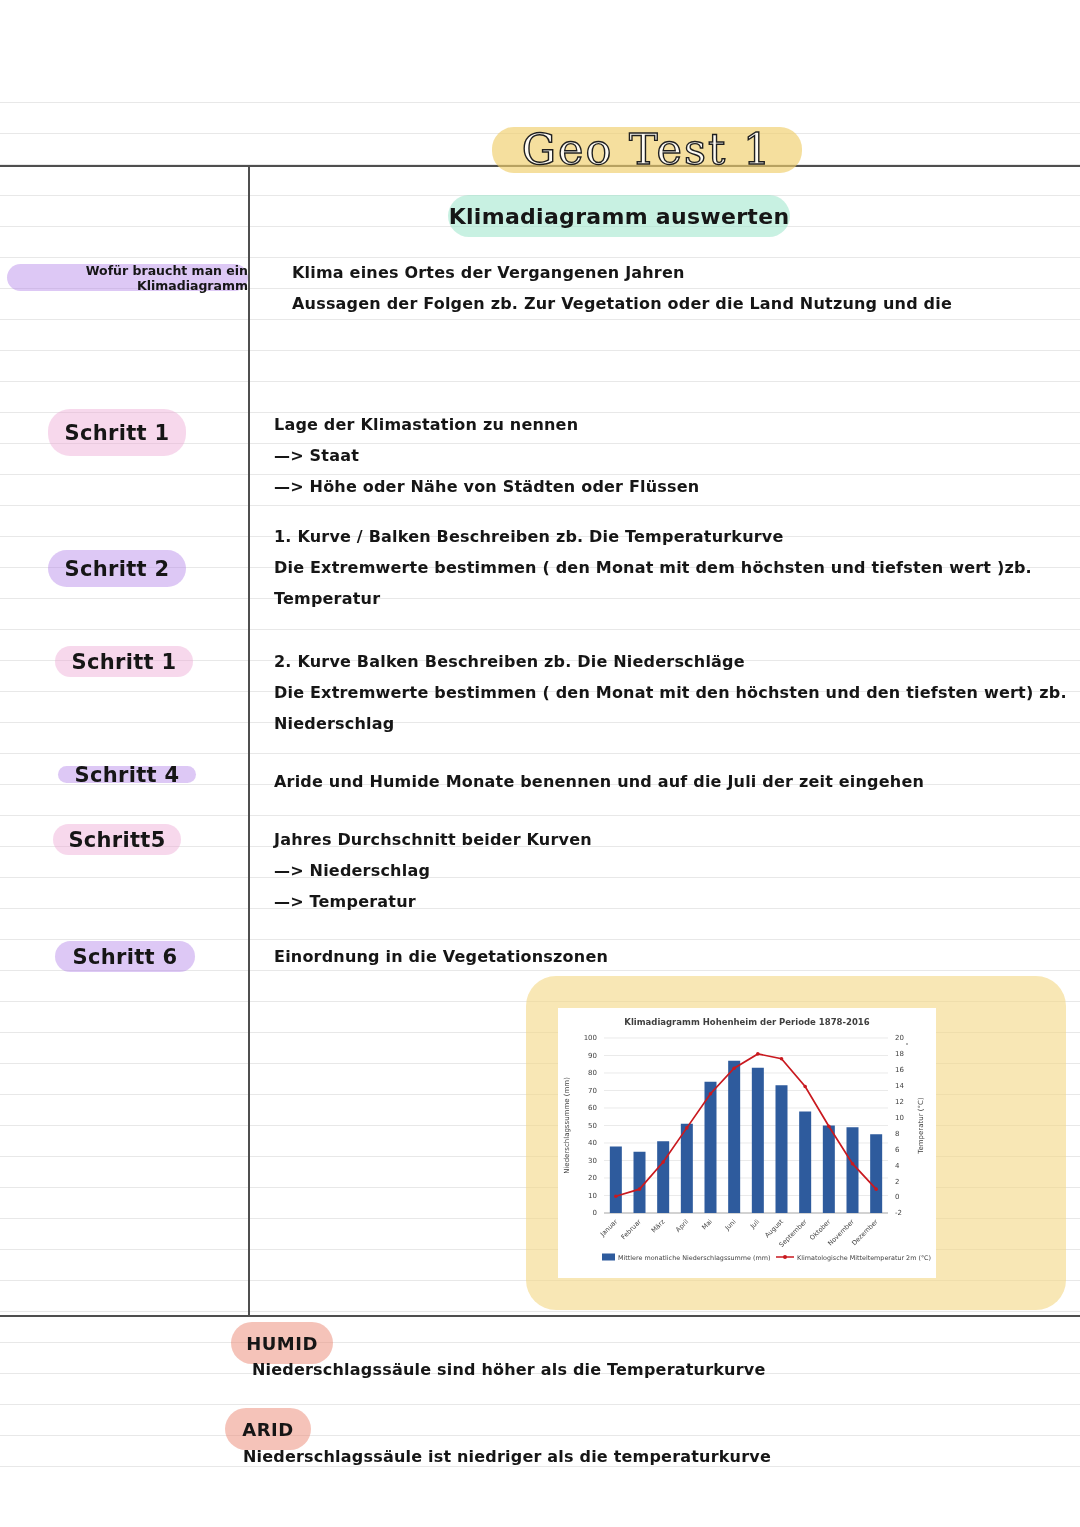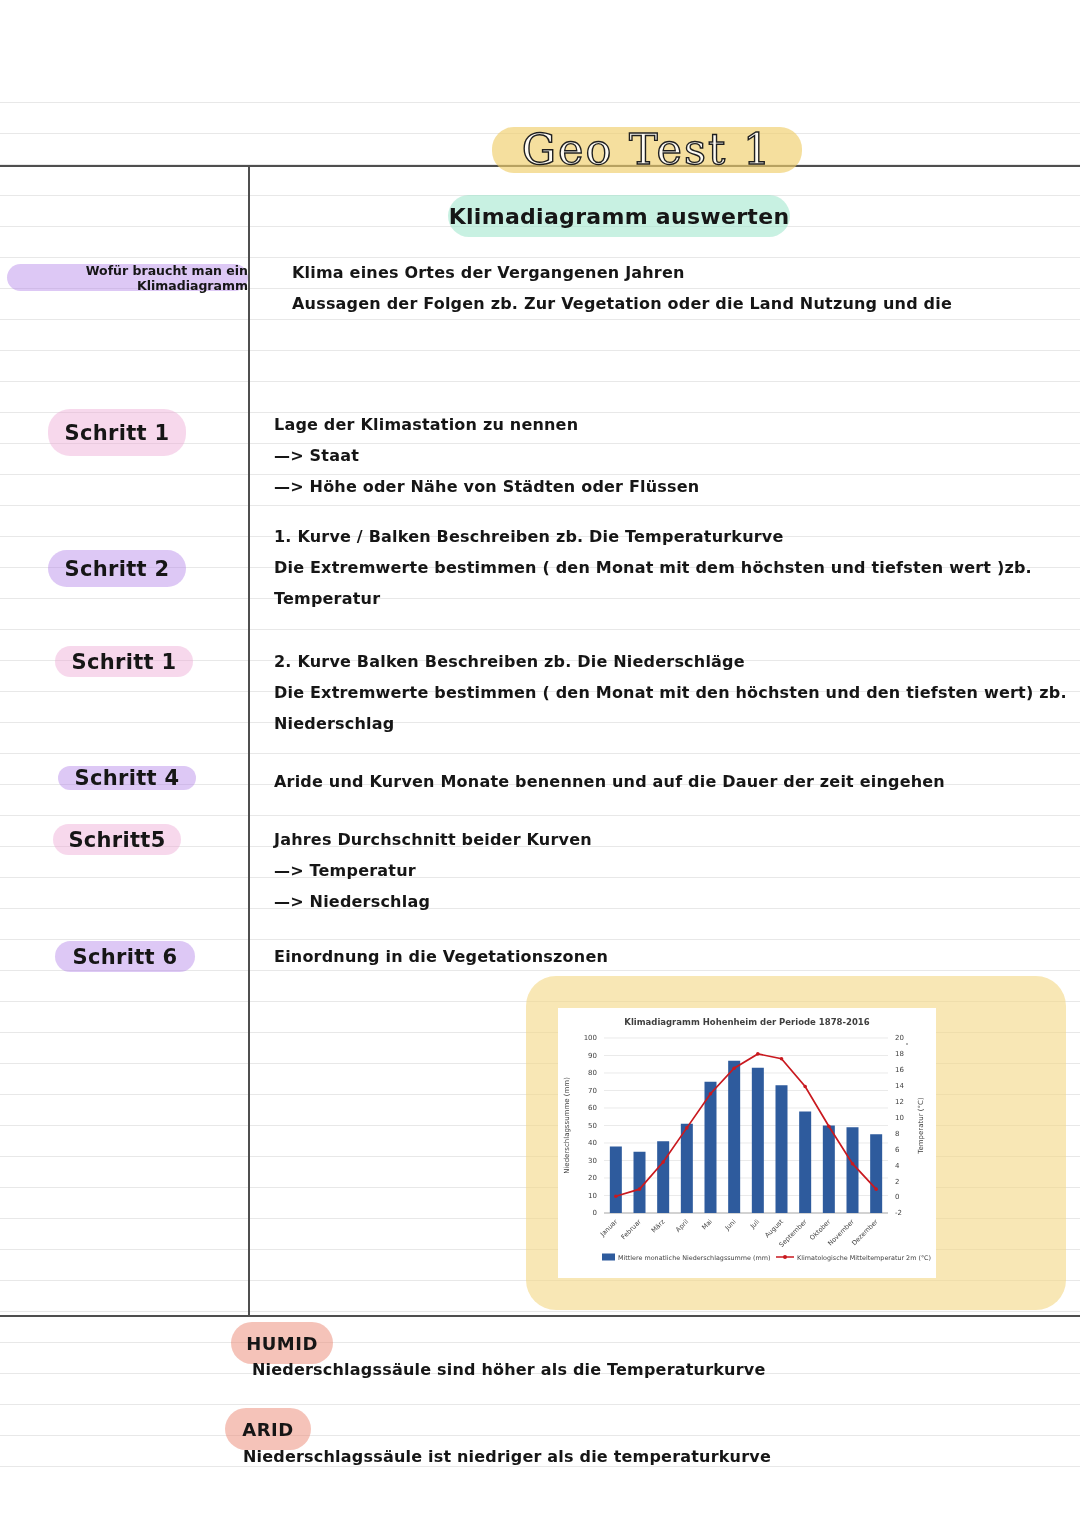--- a/index.html
+++ b/index.html
@@ -72,34 +72,34 @@
 
   <div class="abs pill pill-pink center step-label" style="left:55px;top:646px;width:138px;height:31px;">
     <span>Schritt 1</span>
   </div>
   <div class="abs body-text" style="left:274px;top:646px;">
     <div>2. Kurve Balken Beschreiben zb. Die Niederschläge</div>
     <div>Die Extremwerte bestimmen ( den Monat mit den höchsten und den tiefsten wert) zb.</div>
     <div>Niederschlag</div>
   </div>
 
-  <div class="abs pill pill-lavender center step-label" style="left:58px;top:766px;width:138px;height:24px;">
+  <div class="abs pill pill-lavender center step-label" style="left:58px;top:766px;width:138px;height:17px;">
     <span>Schritt 4</span>
   </div>
   <div class="abs body-text" style="left:274px;top:766px;">
-    <div>Aride und Kurven Monate benennen und auf die Dauer der zeit eingehen</div>
+    <div>Aride und Humide Monate benennen und auf die Juli der zeit eingehen</div>
   </div>
 
   <div class="abs pill pill-pink center step-label" style="left:53px;top:824px;width:128px;height:31px;">
     <span>Schritt5</span>
   </div>
   <div class="abs body-text" style="left:274px;top:824px;">
     <div>Jahres Durchschnitt beider Kurven</div>
+    <div>—&gt; Niederschlag</div>
     <div>—&gt; Temperatur</div>
-    <div>—&gt; Niederschlag</div>
   </div>
 
   <div class="abs pill pill-lavender center step-label" style="left:55px;top:941px;width:140px;height:31px;">
     <span>Schritt 6</span>
   </div>
   <div class="abs body-text" style="left:274px;top:941px;">
     <div>Einordnung in die Vegetationszonen</div>
   </div>
 
   <div class="abs pill-chart" style="left:526px;top:976px;width:540px;height:334px;"></div>

